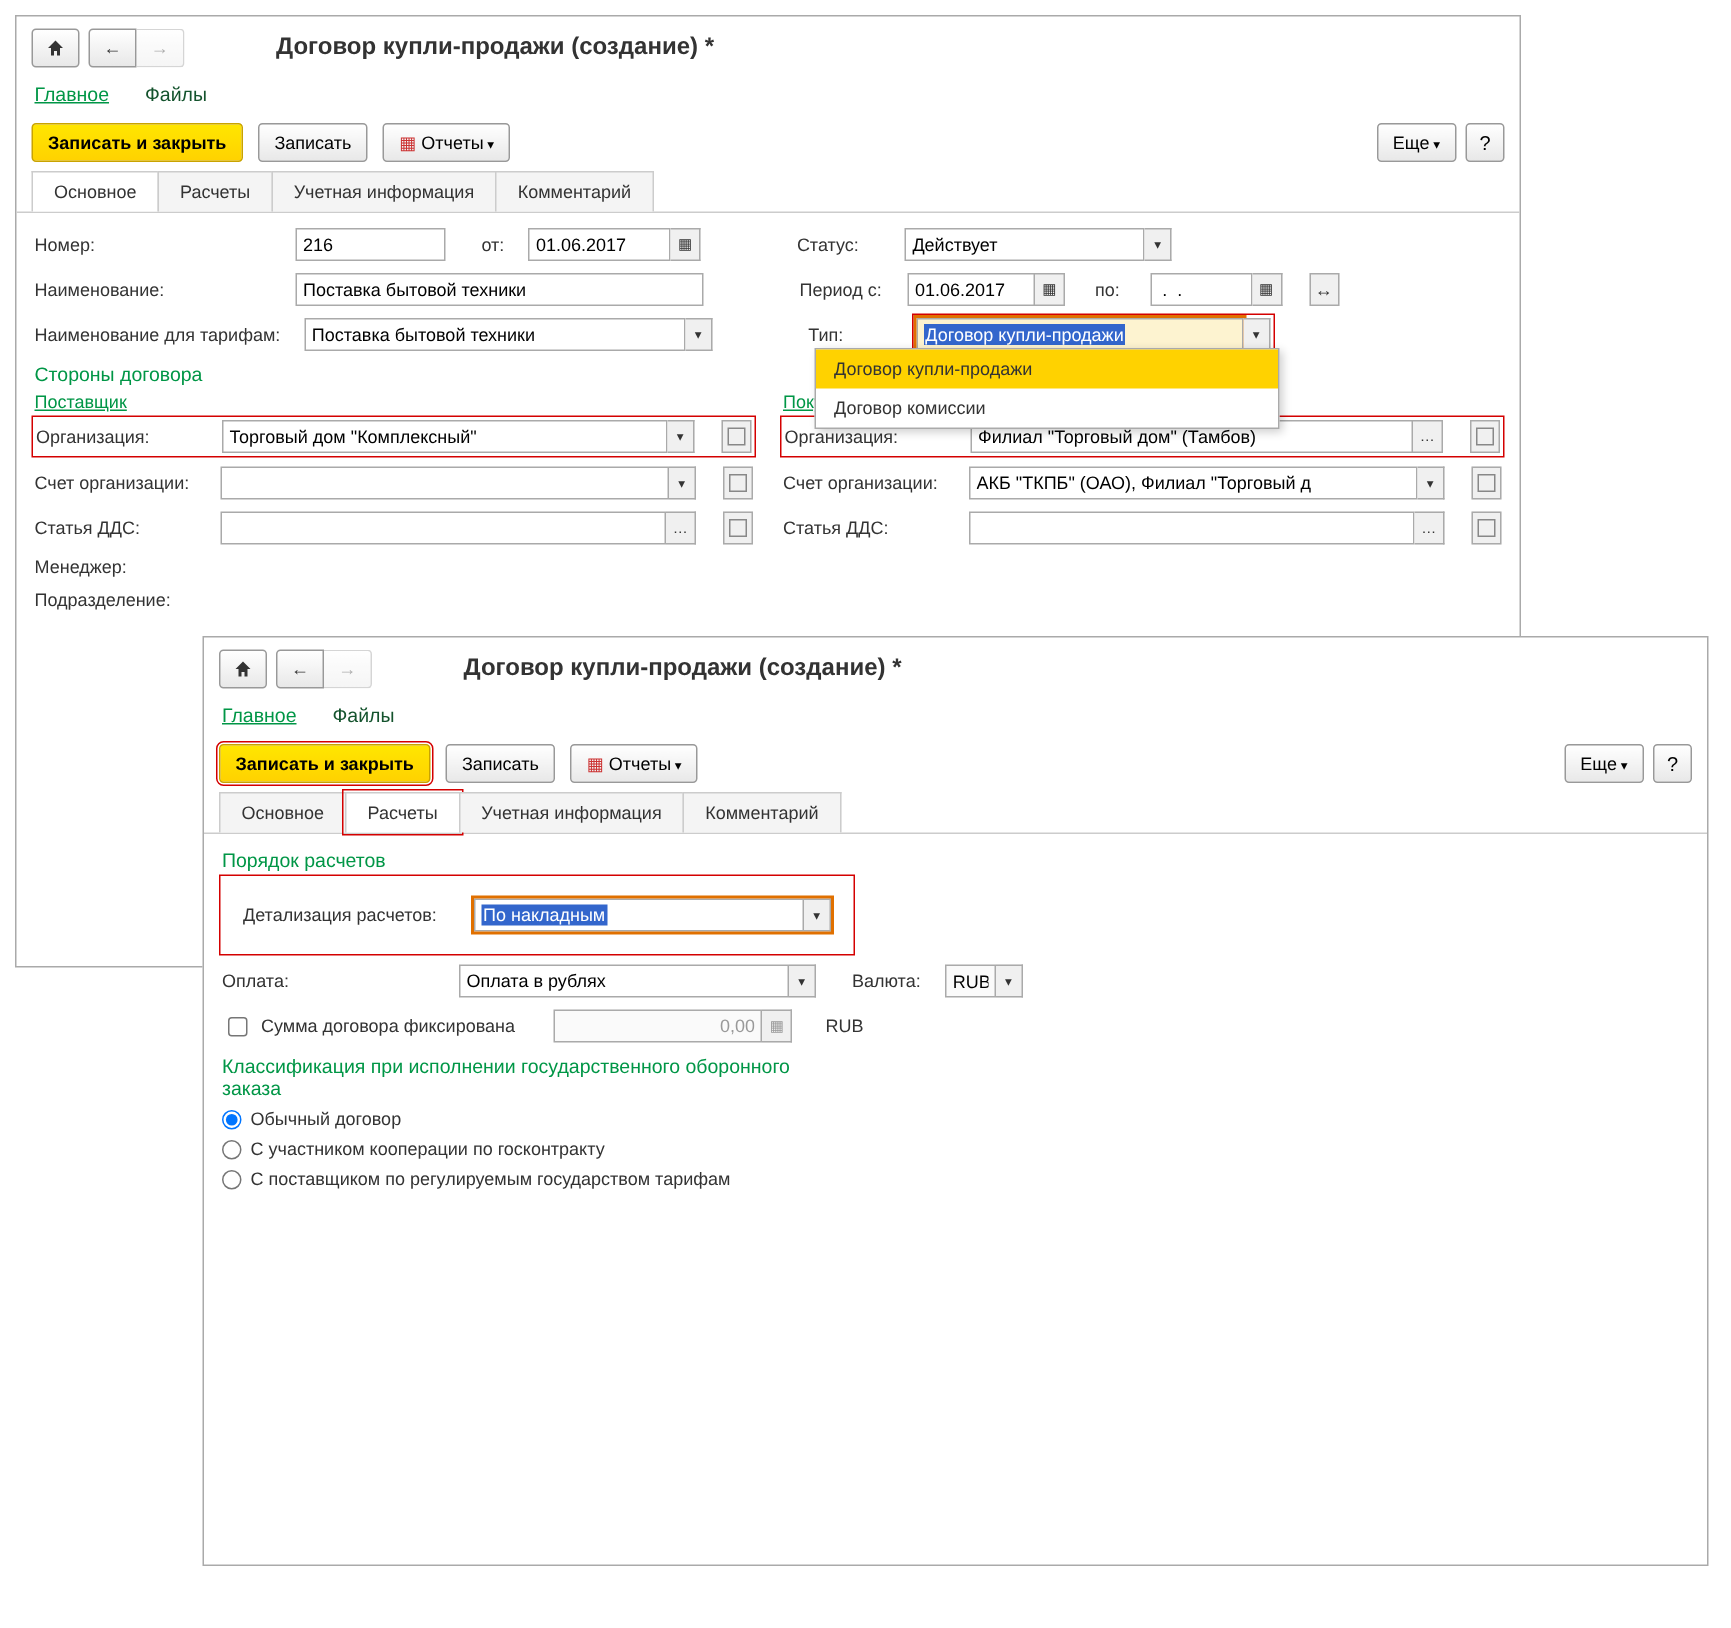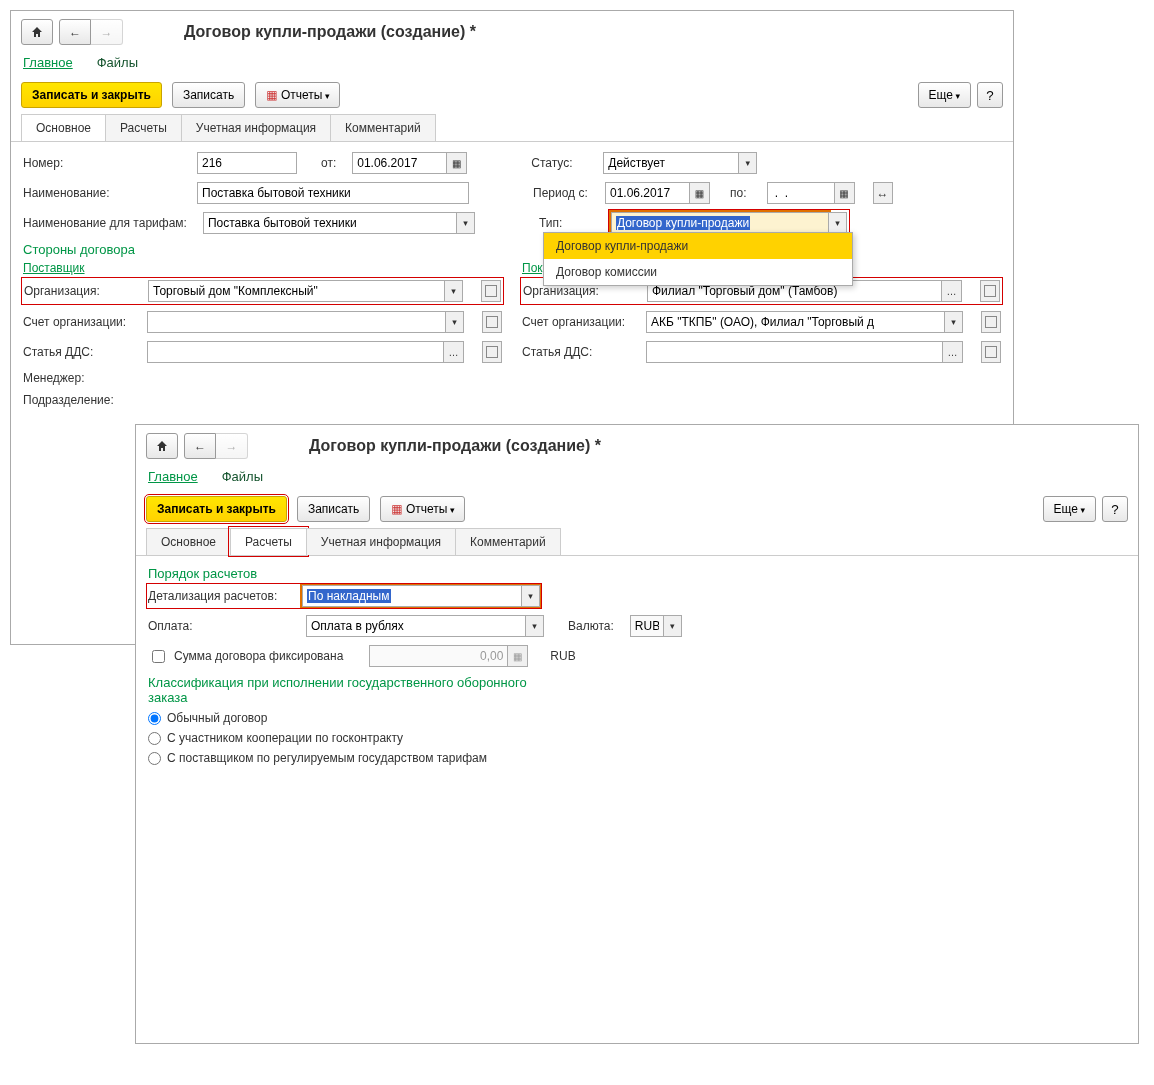--- a/index.html
+++ b/index.html
@@ -100,21 +100,21 @@
     <div class="row">
       <span class="lbl">Номер:</span>
       <input class="input" style="width: 100px;" value="216">
       <span style="margin-left:8px;">от:</span>
       <div class="input-wrap">
         <input class="input" style="width: 95px;" value="01.06.2017">
         <div class="calendar-btn">▦</div>
       </div>
       <span class="lbl-s" style="margin-left:48px;">Статус:</span>
       <div class="input-wrap">
-        <input class="input" style="width: 136px;" value="Действует">
+        <input class="input" style="width: 160px;" value="Действует">
         <div class="dropdown-btn">▾</div>
       </div>
     </div>
 
     <div class="row">
       <span class="lbl">Наименование:</span>
       <input class="input" style="width: 272px;" value="Поставка бытовой техники">
       <span class="lbl-s" style="margin-left:48px;">Период с:</span>
       <div class="input-wrap">
         <input class="input" style="width: 85px;" value="01.06.2017">
@@ -266,21 +266,21 @@
   <div class="tabs">
     <div class="tab">Основное</div>
     <div class="tab active red-box">Расчеты</div>
     <div class="tab">Учетная информация</div>
     <div class="tab">Комментарий</div>
   </div>
 
   <div class="tab-body">
     <div class="group-header" style="margin-top:0;">Порядок расчетов</div>
 
-    <div class="row red-box" style="padding:0;display:inline-flex;">
+    <div class="row red-box" style="padding:14px;display:inline-flex;">
       <span style="min-width:138px;">Детализация расчетов:</span>
       <div class="input-wrap orange-box">
         <div class="input" style="width:220px;display:flex;align-items:center;">
             <span class="sel-text">По накладным</span>
           </div>
         <div class="dropdown-btn">▾</div>
       </div>
     </div>
 
     <div class="row">

